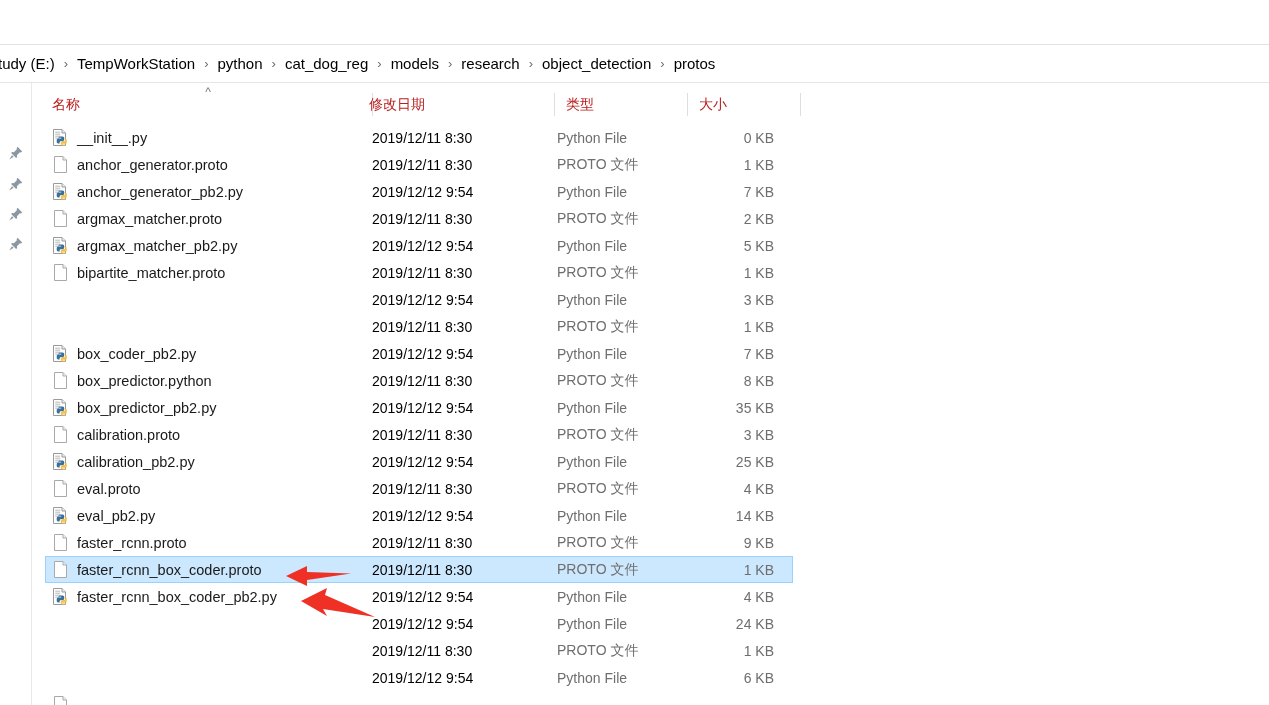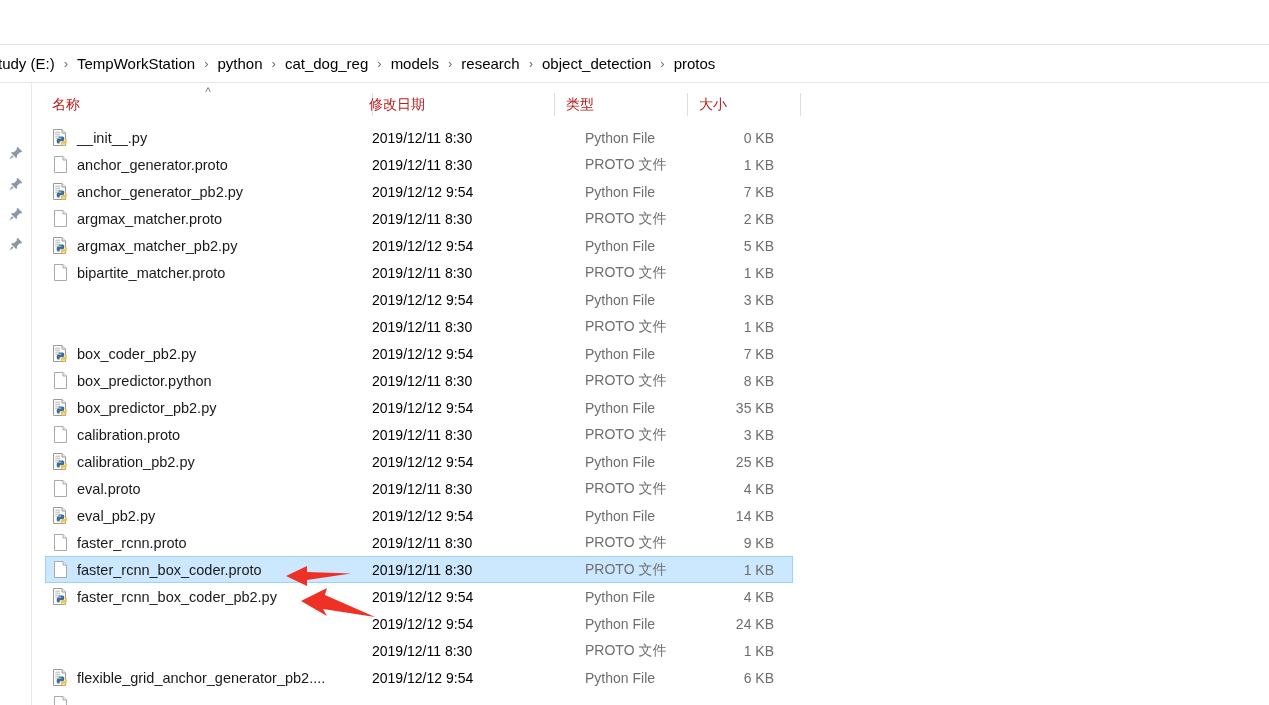--- a/index.html
+++ b/index.html
@@ -176,21 +176,20 @@
     left: 340px;
     width: 150px;
     color: #000000;
     font-size: 14px;
   }
   .cell-type {
     left: 525px;
     width: 130px;
     color: #6e6e6e;
     font-size: 14px;
-    margin-left: 28px;
   }
   .cell-size {
     left: 650px;
     width: 110px;
     justify-content: flex-end;
     padding-right: 18px;
     color: #6e6e6e;
     font-size: 14px;
     text-align: right;
   }
@@ -579,35 +578,20 @@
         <div class="cell cell-size">24 KB</div>
       </div>
       <div class="row">
         <div class="row-bg"></div>
         <div class="cell cell-date">2019/12/11 8:30</div>
         <div class="cell cell-type">PROTO 文件</div>
         <div class="cell cell-size">1 KB</div>
       </div>
       <div class="row">
         <div class="row-bg"></div>
-        <div class="cell cell-name">
-          <span class="ficon"><svg width="17" height="19" viewBox="0 0 17 19">
-              <path d="M1.5 1.5 H10 L13.5 5 V17.5 H1.5 Z" fill="#ffffff" stroke="#9a9a9a" stroke-width="1"></path>
-              <path d="M10 1.5 V5 H13.5" fill="#eeeeee" stroke="#9a9a9a" stroke-width="1"></path>
-              <g stroke="#b8b8b8" stroke-width="1">
-                <line x1="3.2" y1="4.2" x2="8.2" y2="4.2"></line>
-                <line x1="3.2" y1="6.2" x2="8.2" y2="6.2"></line>
-                <line x1="3.2" y1="8.2" x2="8.2" y2="8.2"></line>
-                <line x1="3.2" y1="10.2" x2="7.0" y2="10.2"></line>
-              </g>
-              <path d="M7.6 8.4 h3.1 a1.5 1.5 0 0 1 1.5 1.5 v1.6 a1.5 1.5 0 0 1 -1.5 1.5 h-1.6 a1.5 1.5 0 0 0 -1.5 1.5 v1.0 h-1.5 a1.4 1.4 0 0 1 -1.4 -1.4 v-2.2 a1.5 1.5 0 0 1 1.5 -1.5 h3.0 v-0.6 h-3.1 z" fill="#386f9e"></path>
-              <path d="M11.9 10.7 h1.5 a1.4 1.4 0 0 1 1.4 1.4 v2.2 a1.5 1.5 0 0 1 -1.5 1.5 h-3.0 v0.6 h3.1 v1.2 h-3.1 a1.5 1.5 0 0 1 -1.5 -1.5 v-1.6 a1.5 1.5 0 0 1 1.5 -1.5 h1.6 a1.5 1.5 0 0 0 1.5 -1.5 z" fill="#f2c14e"></path>
-            </svg></span>
-          <span class="fname">flexible_grid_anchor_generator_pb2....</span>
-        </div>
         <div class="cell cell-date">2019/12/12 9:54</div>
         <div class="cell cell-type">Python File</div>
         <div class="cell cell-size">6 KB</div>
       </div>
       <div class="row">
         <div class="row-bg"></div>
         <div class="cell cell-name">
           <span class="ficon"><svg width="17" height="19" viewBox="0 0 17 19">
               <path d="M2.5 1.5 H11 L14.5 5 V17.5 H2.5 Z" fill="#ffffff" stroke="#a9a9a9" stroke-width="1"></path>
               <path d="M11 1.5 V5 H14.5" fill="#f0f0f0" stroke="#a9a9a9" stroke-width="1"></path>

